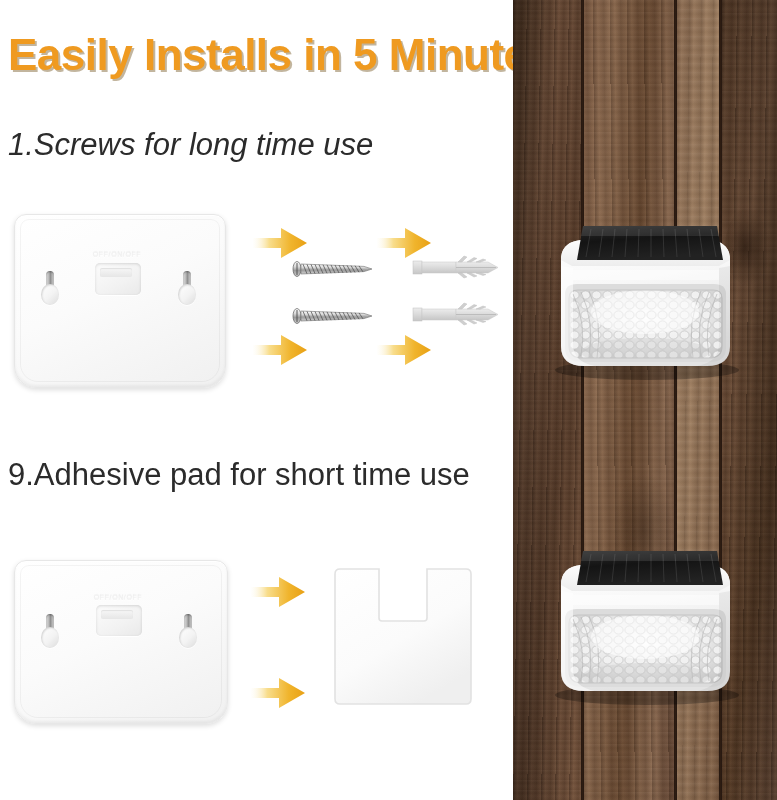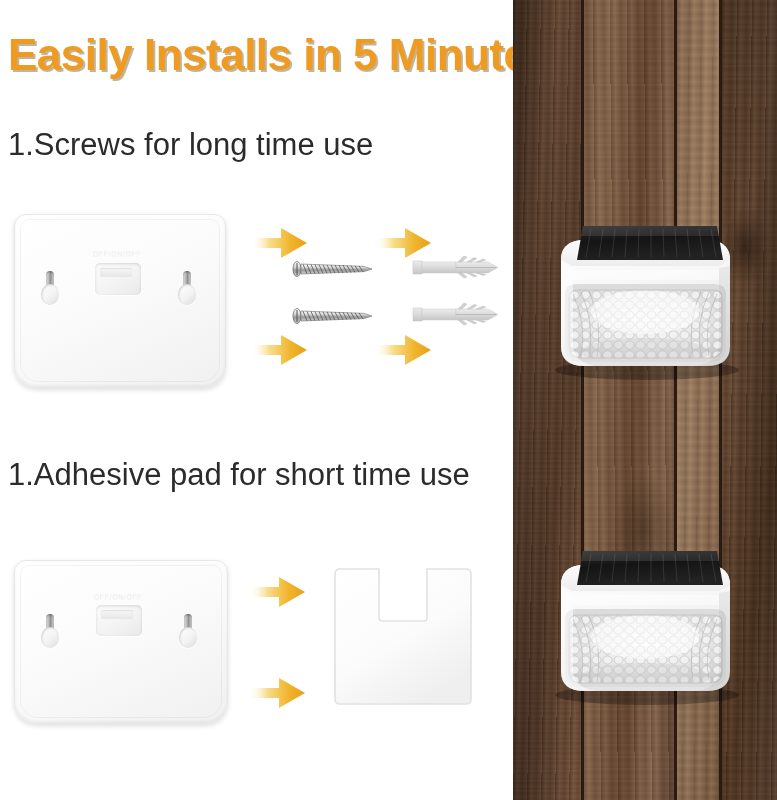--- a/index.html
+++ b/index.html
@@ -32,21 +32,21 @@
   }
 
   
   .step-heading {
     position: absolute;
     font-size: 31px;
     color: #2b2b2b;
     letter-spacing: 0px;
     white-space: nowrap;
   }
-  #heading1 { left: 8px; top: 127px; }
+  #heading1 { left: 8px; top: 127px; font-style: italic; }
   #heading2 { left: 8px; top: 457px; }
 
   
   .bracket {
     position: absolute;
     background: linear-gradient(155deg, #ffffff 0%, #fbfbfb 45%, #f0f0f0 100%);
     border-radius: 12px 12px 22px 22px;
     box-shadow:
        0 2px 5px rgba(0,0,0,0.13),
        inset 0 1px 0 rgba(255,255,255,0.95),
@@ -330,21 +330,21 @@
         <path d="M55,9 L62,4.5 L65,5.5 L59,9 Z"></path>
         <path d="M64,9 L71,6 L74,7 L68,9.3 Z"></path>
         <path d="M46,20 L52,25 L55,24 L50,20 Z"></path>
         <path d="M55,20 L62,24 L65,23 L59,20 Z"></path>
         <path d="M64,20 L71,22.5 L74,21.5 L68,19.8 Z"></path>
       </g>
       <line x1="44" y1="14.5" x2="84" y2="14.5" stroke="#b4b4b4" stroke-width="0.8"></line>
     </svg>
   </div>
 
-  <div class="step-heading" id="heading2">1.Adhesive pad for short time use</div>
+  <div class="step-heading" id="heading2">9.Adhesive pad for short time use</div>
 
   <div class="bracket" id="bracket2">
     <div class="emboss-text" style="left:43px; top:33px; width:120px;">OFF/ON/OFF</div>
     <div class="switch-window" style="left:81px; top:44px; width:46px; height:31px;">
       <div class="nub"></div>
     </div>
     <div class="keyhole" style="left:26px; top:53px;">
       <div class="slot"></div>
       <div class="circle"></div>
     </div>

